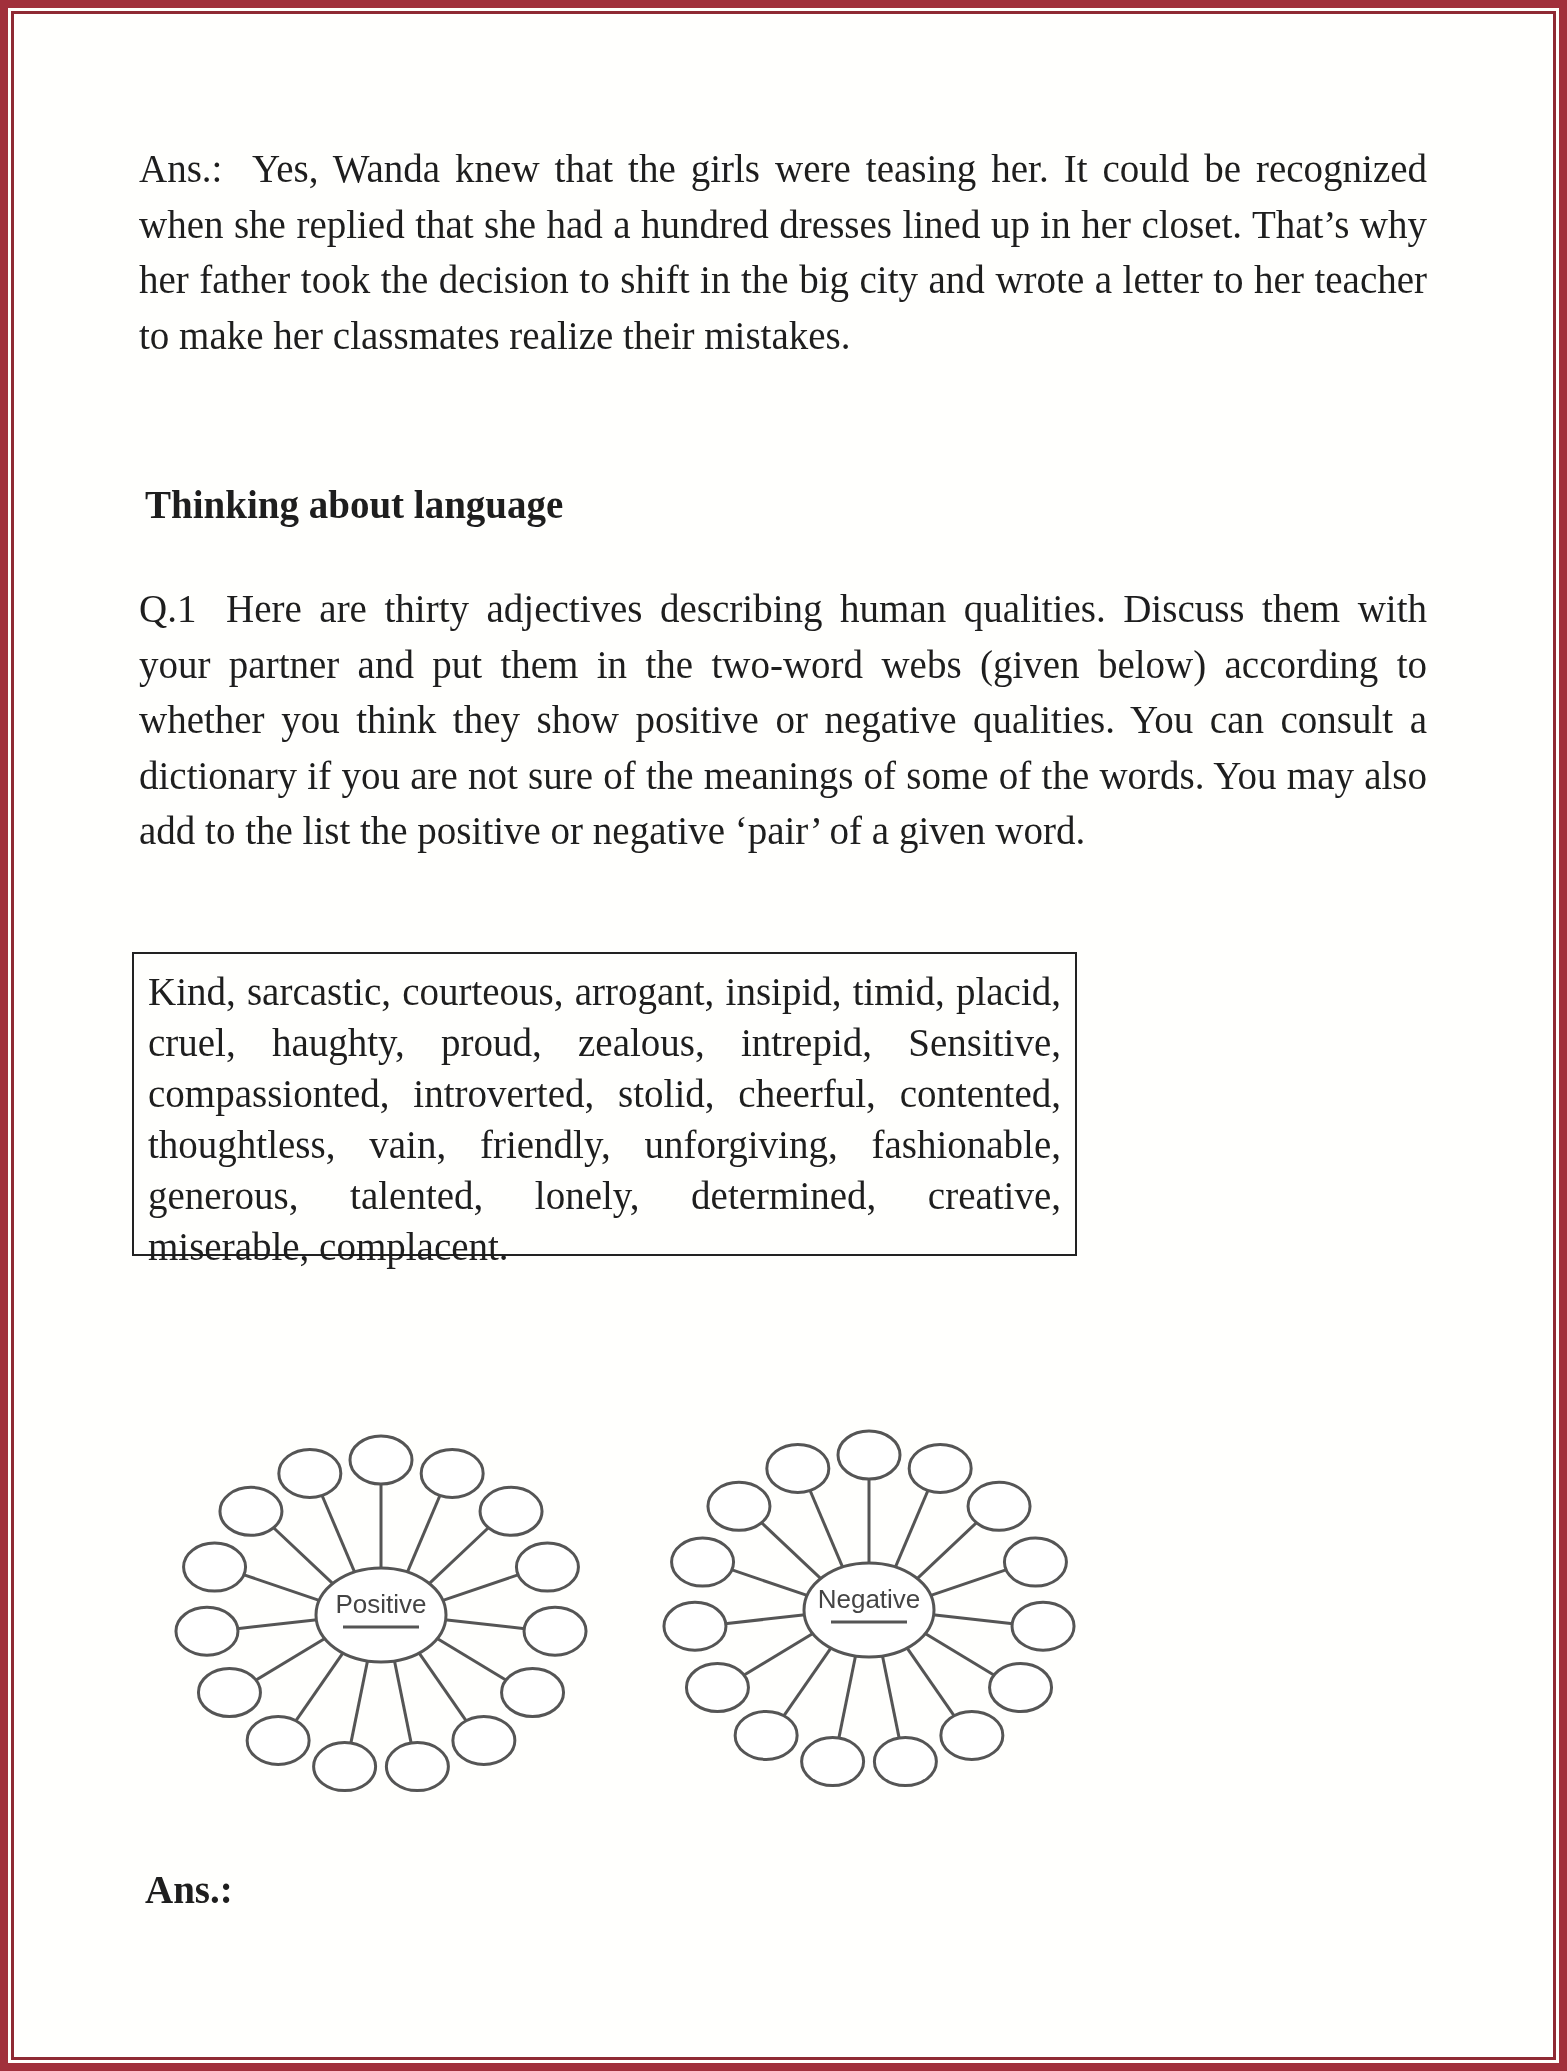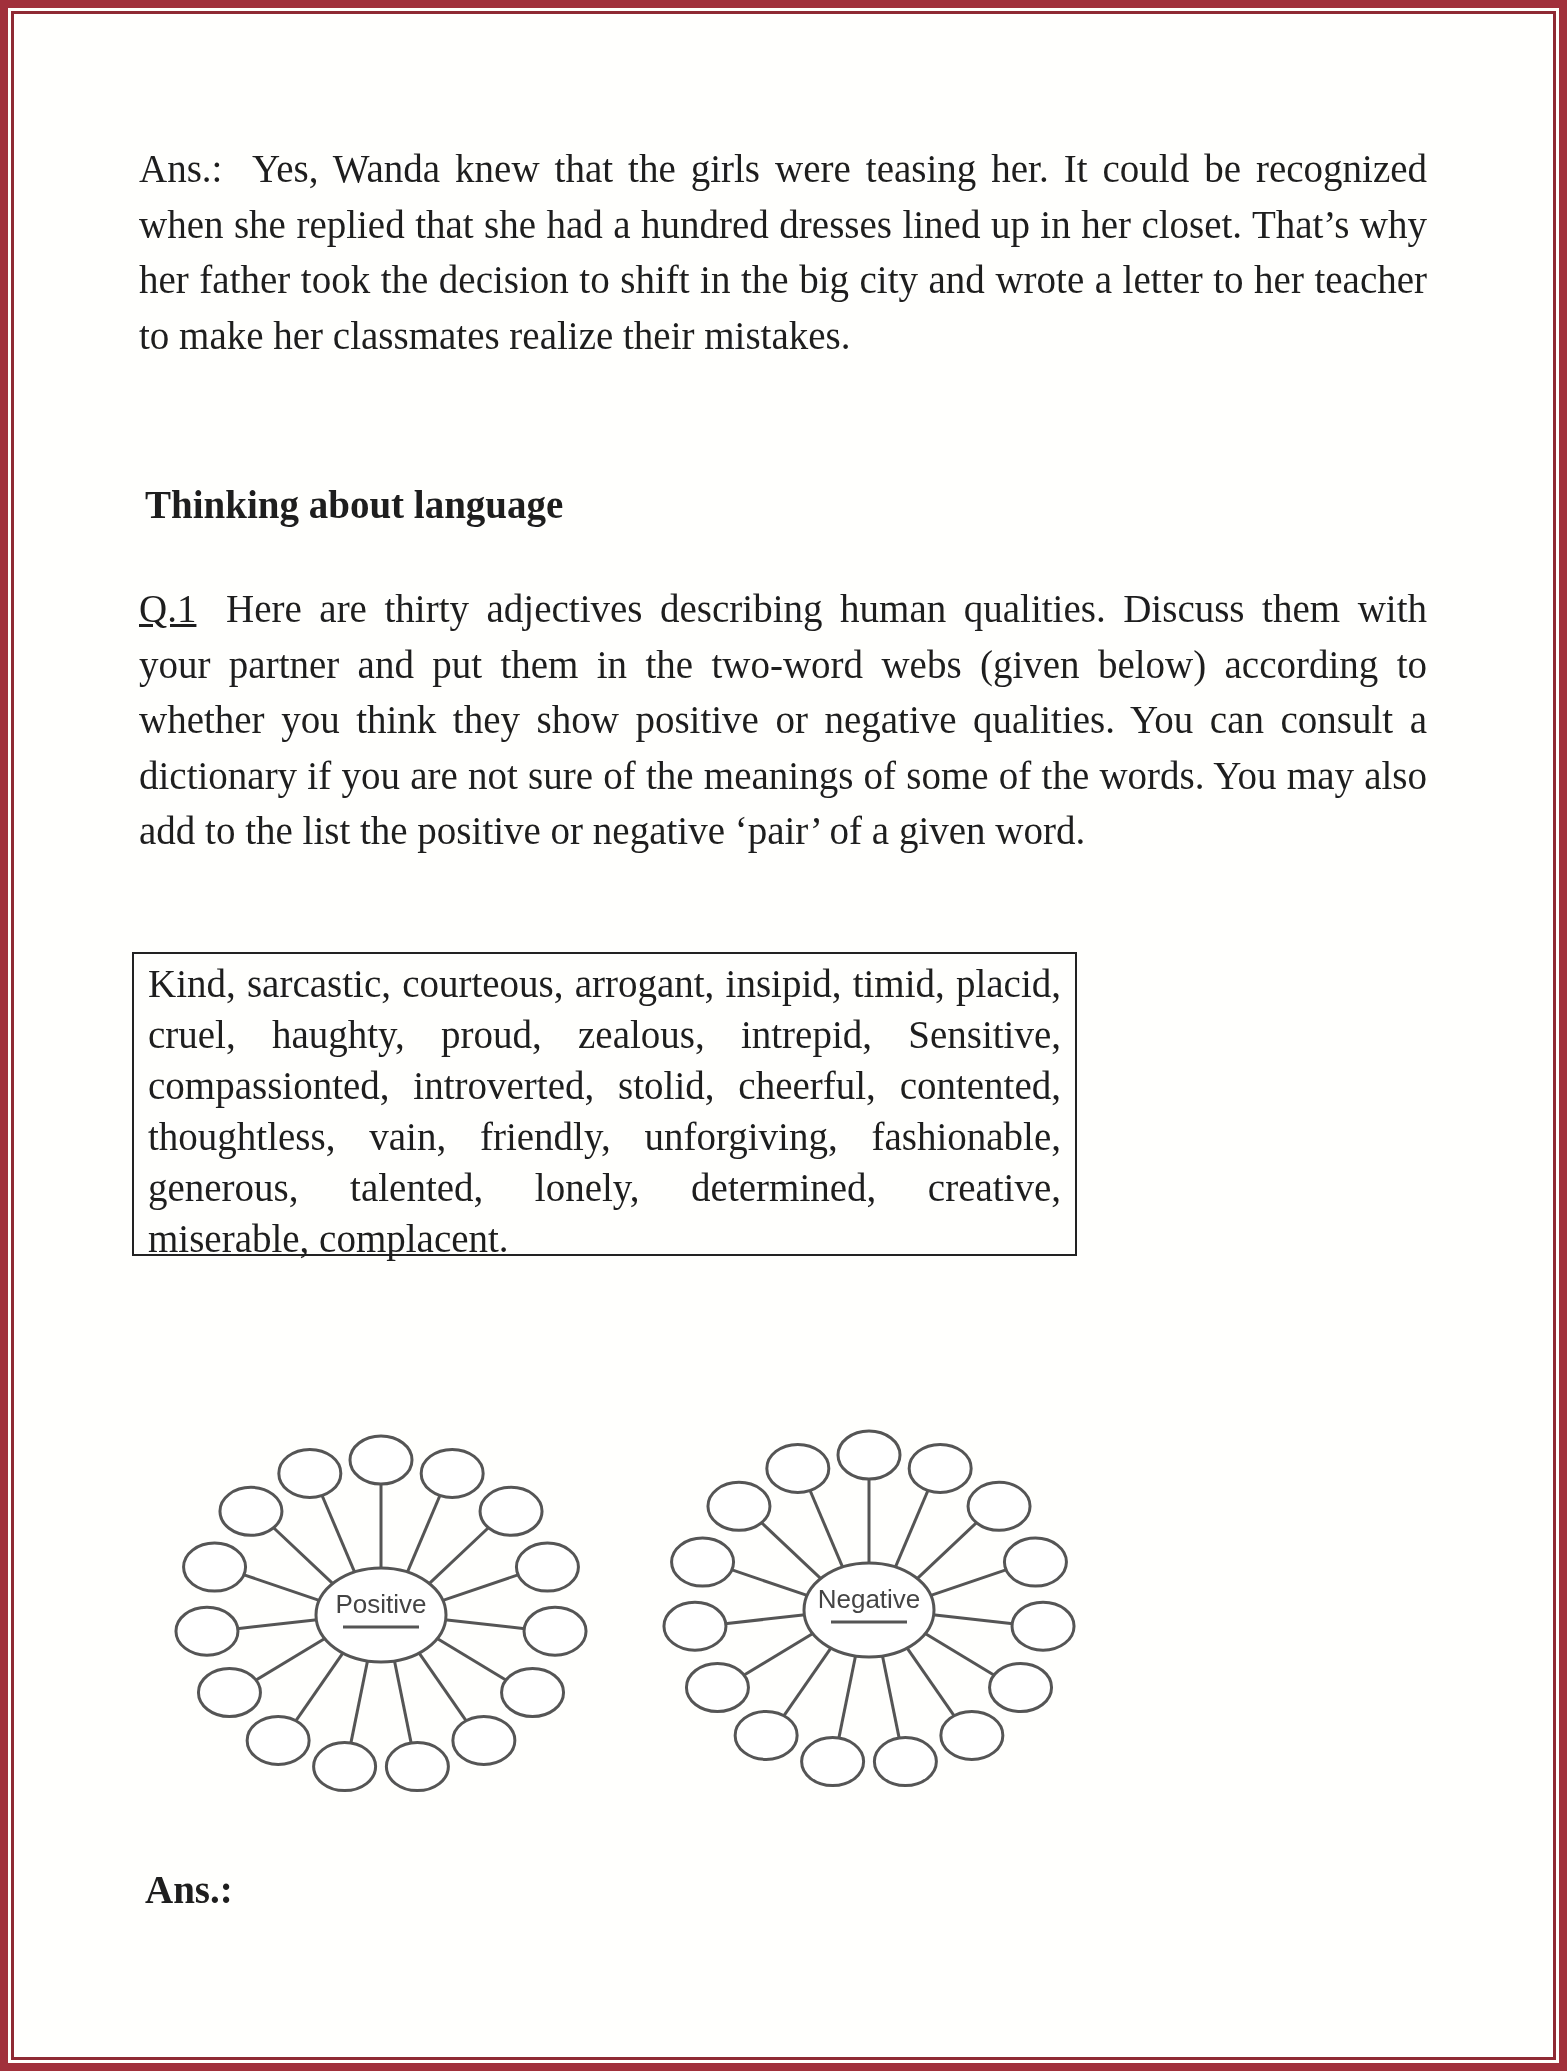--- a/index.html
+++ b/index.html
@@ -23,25 +23,25 @@
   }
   .para {
     font-size: 39px; line-height: 55.5px; text-align: justify; margin: 6px;
     text-align-last: left;
   }
   .heading {
     font-weight: bold; font-size: 39px; line-height: 55px; margin: 12px;
     position: absolute; left: 133px;
   }
   .ans-label-inline { margin-right: 16px; }
-  .q-label { margin-right: 12px; text-decoration: underline; }
+  .q-label { margin-right: 12px; }
   .word-box {
     position: absolute; left: 132px; top: 952px; width: 945px; height: 304px;
     border: 2px solid #222;
-    padding: 4px 14px 0 14px;
+    padding: 12px 14px 0 14px;
     box-sizing: border-box;
     font-size: 39px; line-height: 51px; text-align: justify; text-align-last: left;
   }
   .webs {
     position: absolute; left: 141px; top: 1410px; width: 970px; height: 400px;
   }
   .webs svg { width: 100%; height: 100%; }
   .oval { fill: #fff; stroke: #555; stroke-width: 3; }
   .spoke { stroke: #555; stroke-width: 3; }
   .center-label { font-family: "Liberation Sans", "DejaVu Sans", sans-serif; font-size: 26px; fill: #444; }

